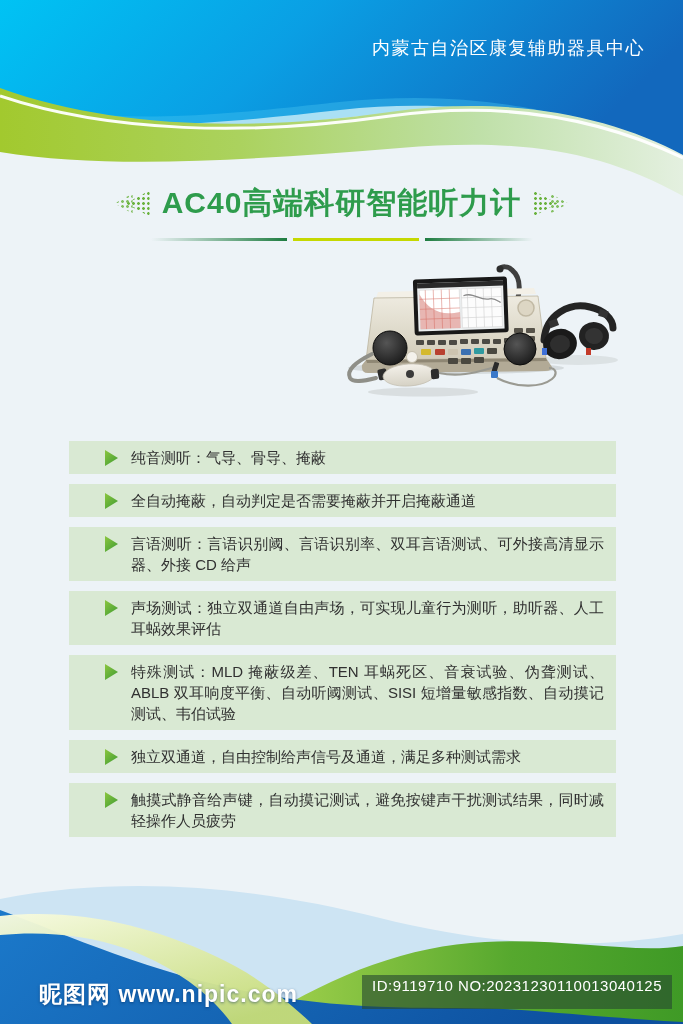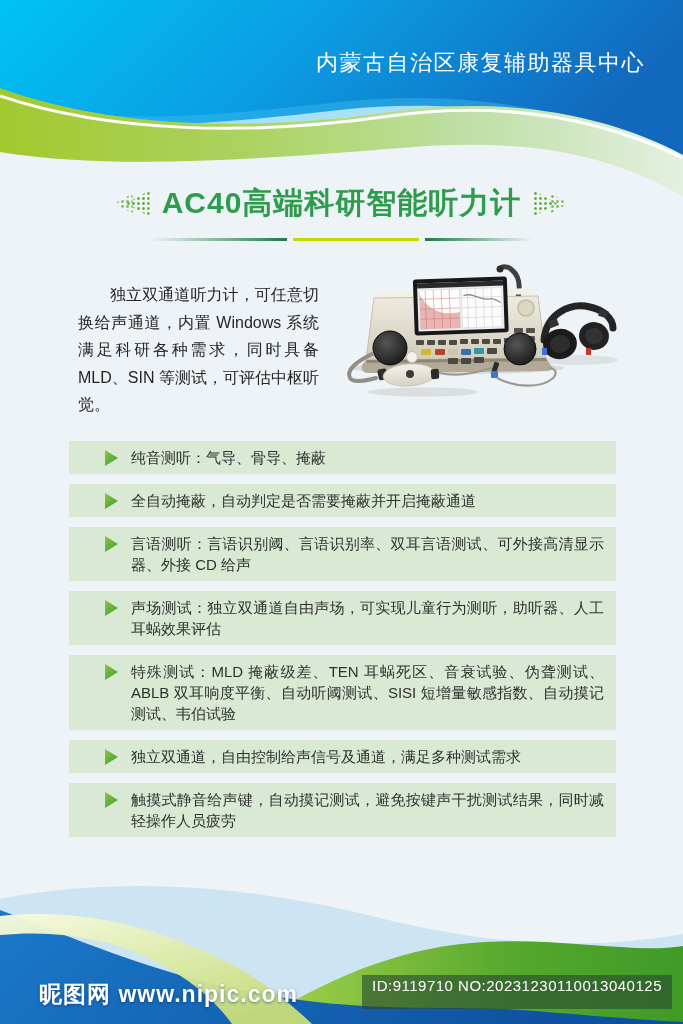--- a/index.html
+++ b/index.html
@@ -1,21 +1,21 @@
 <!DOCTYPE html>
 <html><head>
 <meta charset="utf-8">
 <style>
   html,body{margin:0;padding:0;}
   body{font-family:"Liberation Sans","DejaVu Sans",sans-serif;}
   .page{position:relative;width:683px;height:1024px;background:#edf3f7;overflow:hidden;}
 
   
   .header-svg{position:absolute;top:0;left:0;width:683px;height:230px;display:block;}
-  .org-name{position:absolute;top:36px;right:38px;color:#ffffff;font-size:22px;letter-spacing:1.5px;font-weight:500;margin-top:12px;}
+  .org-name{position:absolute;top:36px;right:38px;color:#ffffff;font-size:18px;letter-spacing:1.5px;font-weight:500;}
 
   
   .title-row{position:absolute;top:183px;left:0;width:100%;display:flex;justify-content:center;align-items:center;gap:12px;}
   .title-text{font-size:30px;font-weight:bold;color:#2e9c4c;letter-spacing:1px;white-space:nowrap;}
   .chev{display:flex;align-items:center;}
   .chev .tri{width:24px;height:26px;background-image:radial-gradient(#6ab23e 1.3px,transparent 1.5px);background-size:5px 5px;}
   .chev.left .tri{clip-path:polygon(100% 0,0 50%,100% 100%);}
   .chev.right .tri{clip-path:polygon(0 0,100% 50%,0 100%);}
   .chev .tri+.tri{margin-left:-7px;}
   .chev .tri.small{width:18px;height:20px;opacity:.8;}
@@ -77,21 +77,20 @@
         <span class="tri"></span>
         <span class="tri small"></span>
       </span>
   </div>
   <div class="title-underline">
     <span class="seg1"></span>
       <span class="seg2"></span>
       <span class="seg3"></span>
   </div>
 
-  <div class="intro">独立双通道听力计，可任意切换给声通道，内置 Windows 系统满足科研各种需求，同时具备 MLD、SIN 等测试，可评估中枢听觉。</div>
 
   <svg class="product" viewBox="0 0 340 180">
     <defs>
       <linearGradient id="panelG" x1="0" y1="0" x2="0" y2="1">
         <stop offset="0" stop-color="#eeebe0"></stop>
           <stop offset="1" stop-color="#d2ccba"></stop>
       </linearGradient>
       <radialGradient id="dialG" cx="0.4" cy="0.35" r="0.8">
         <stop offset="0" stop-color="#555555"></stop>
           <stop offset="1" stop-color="#121212"></stop>

